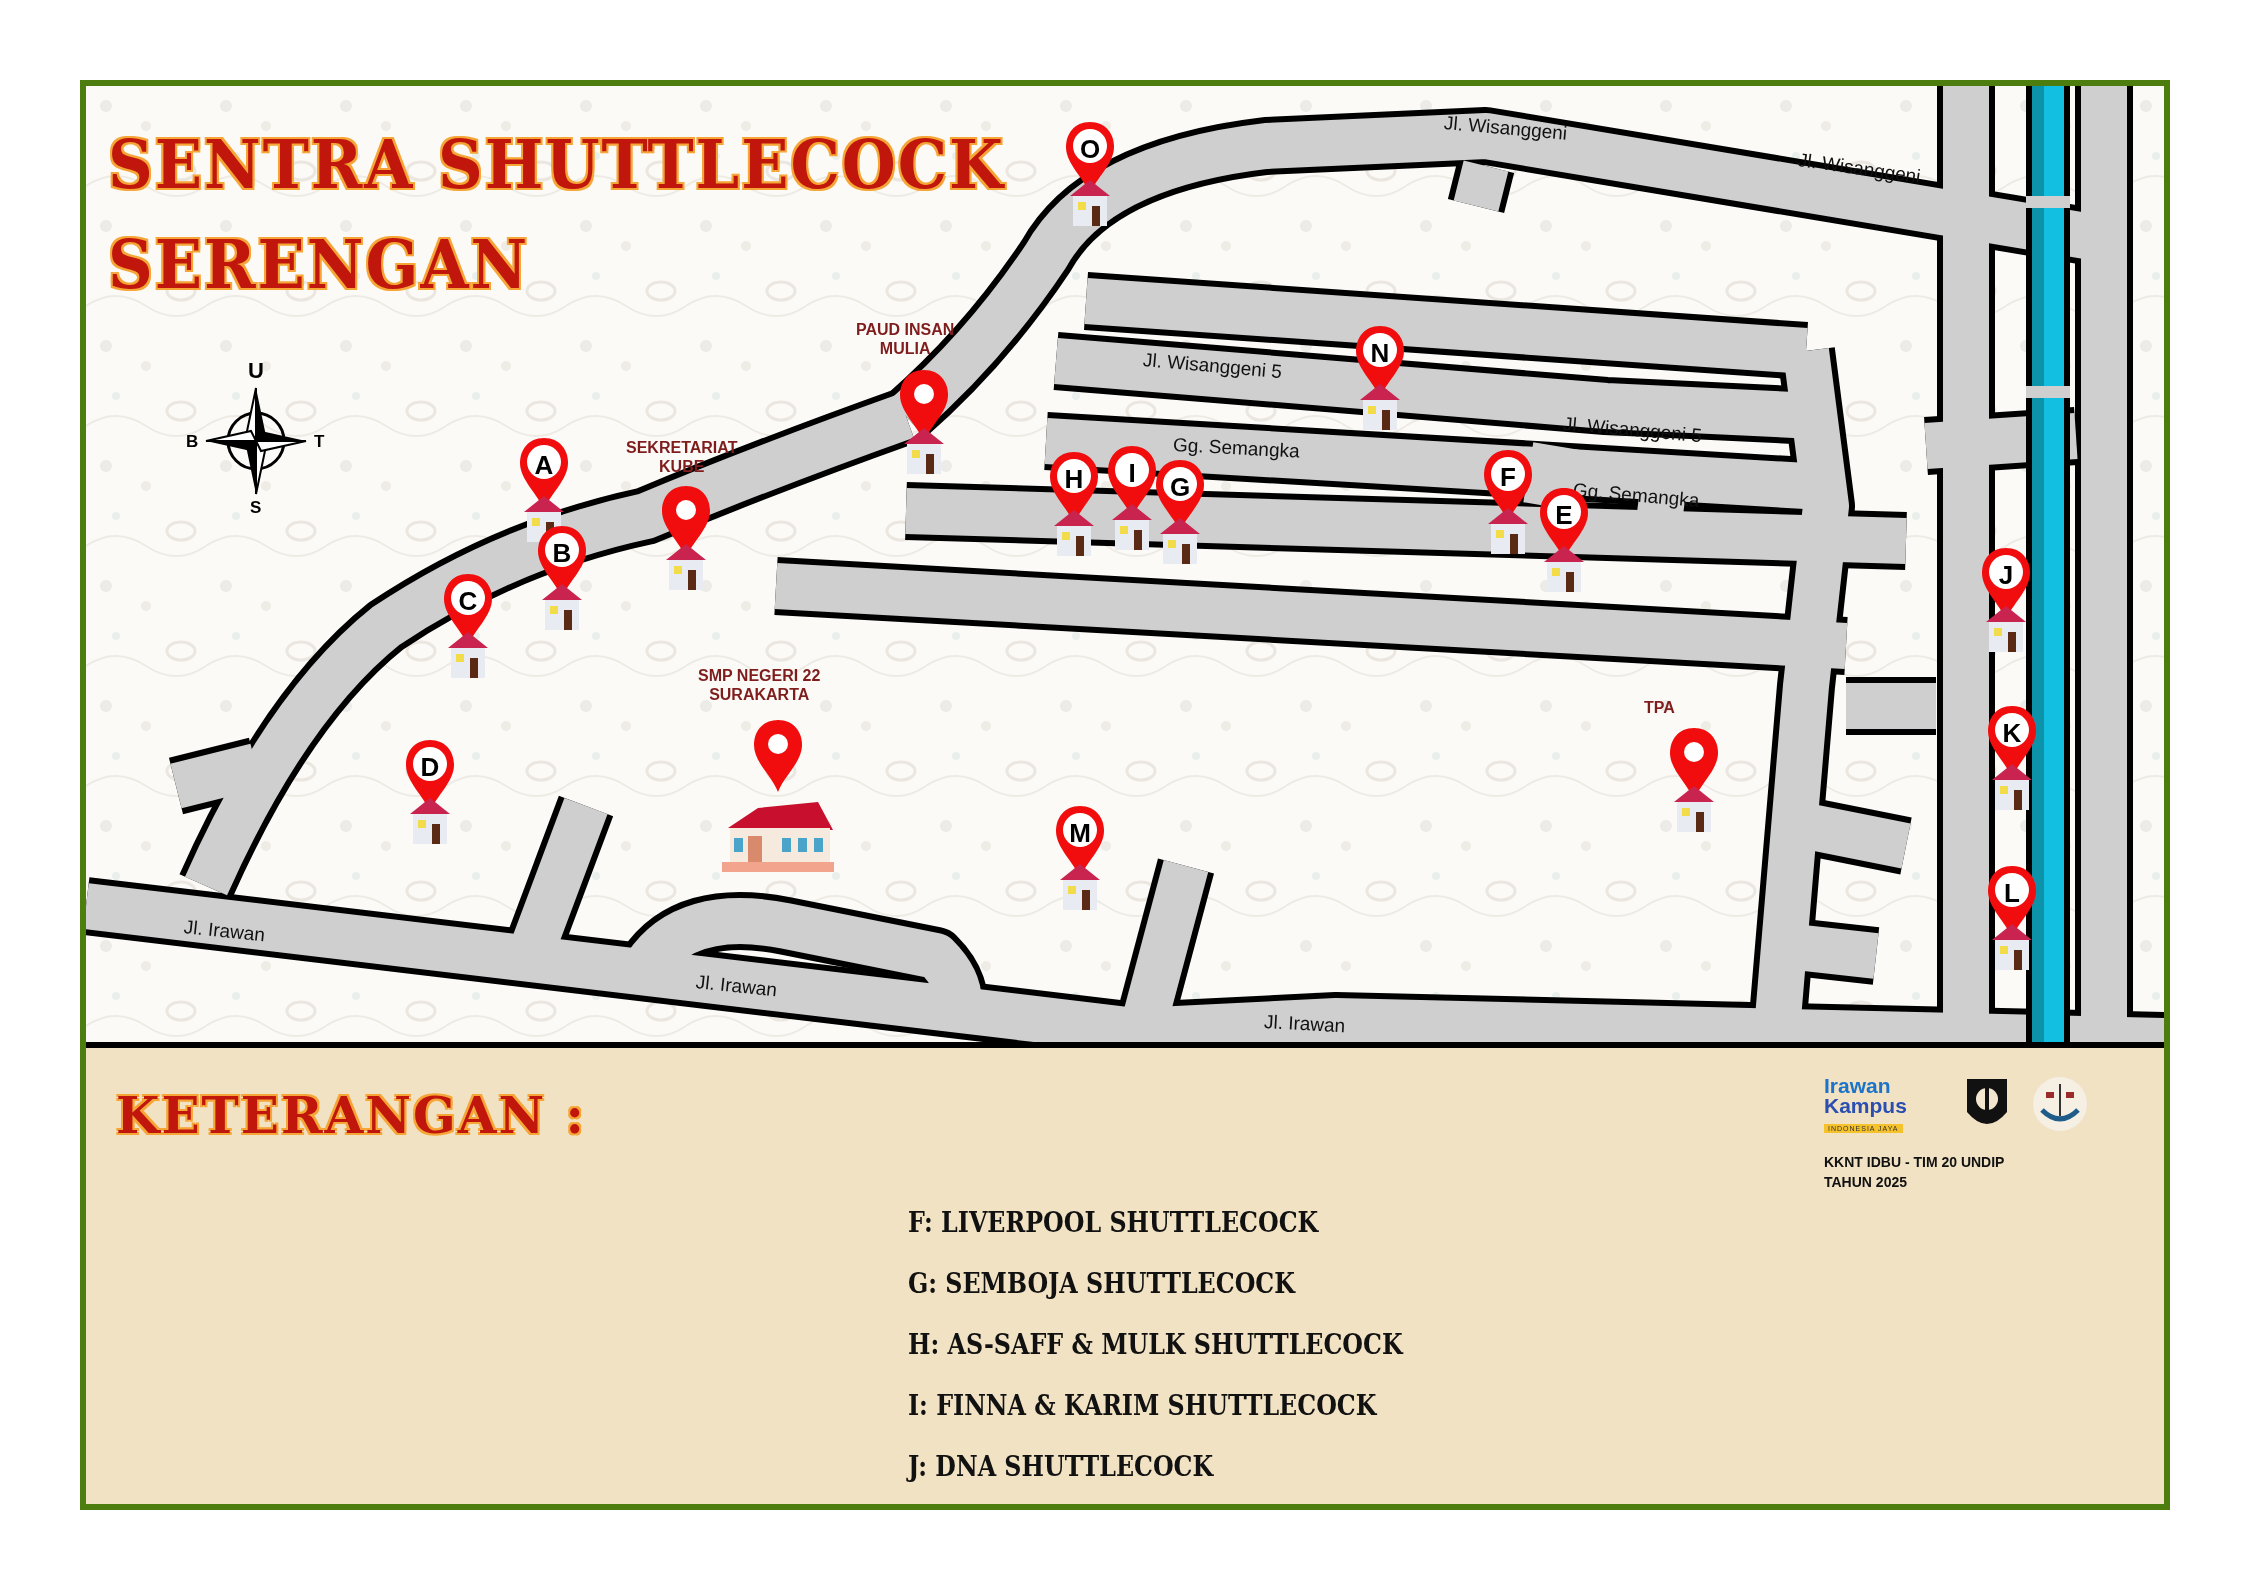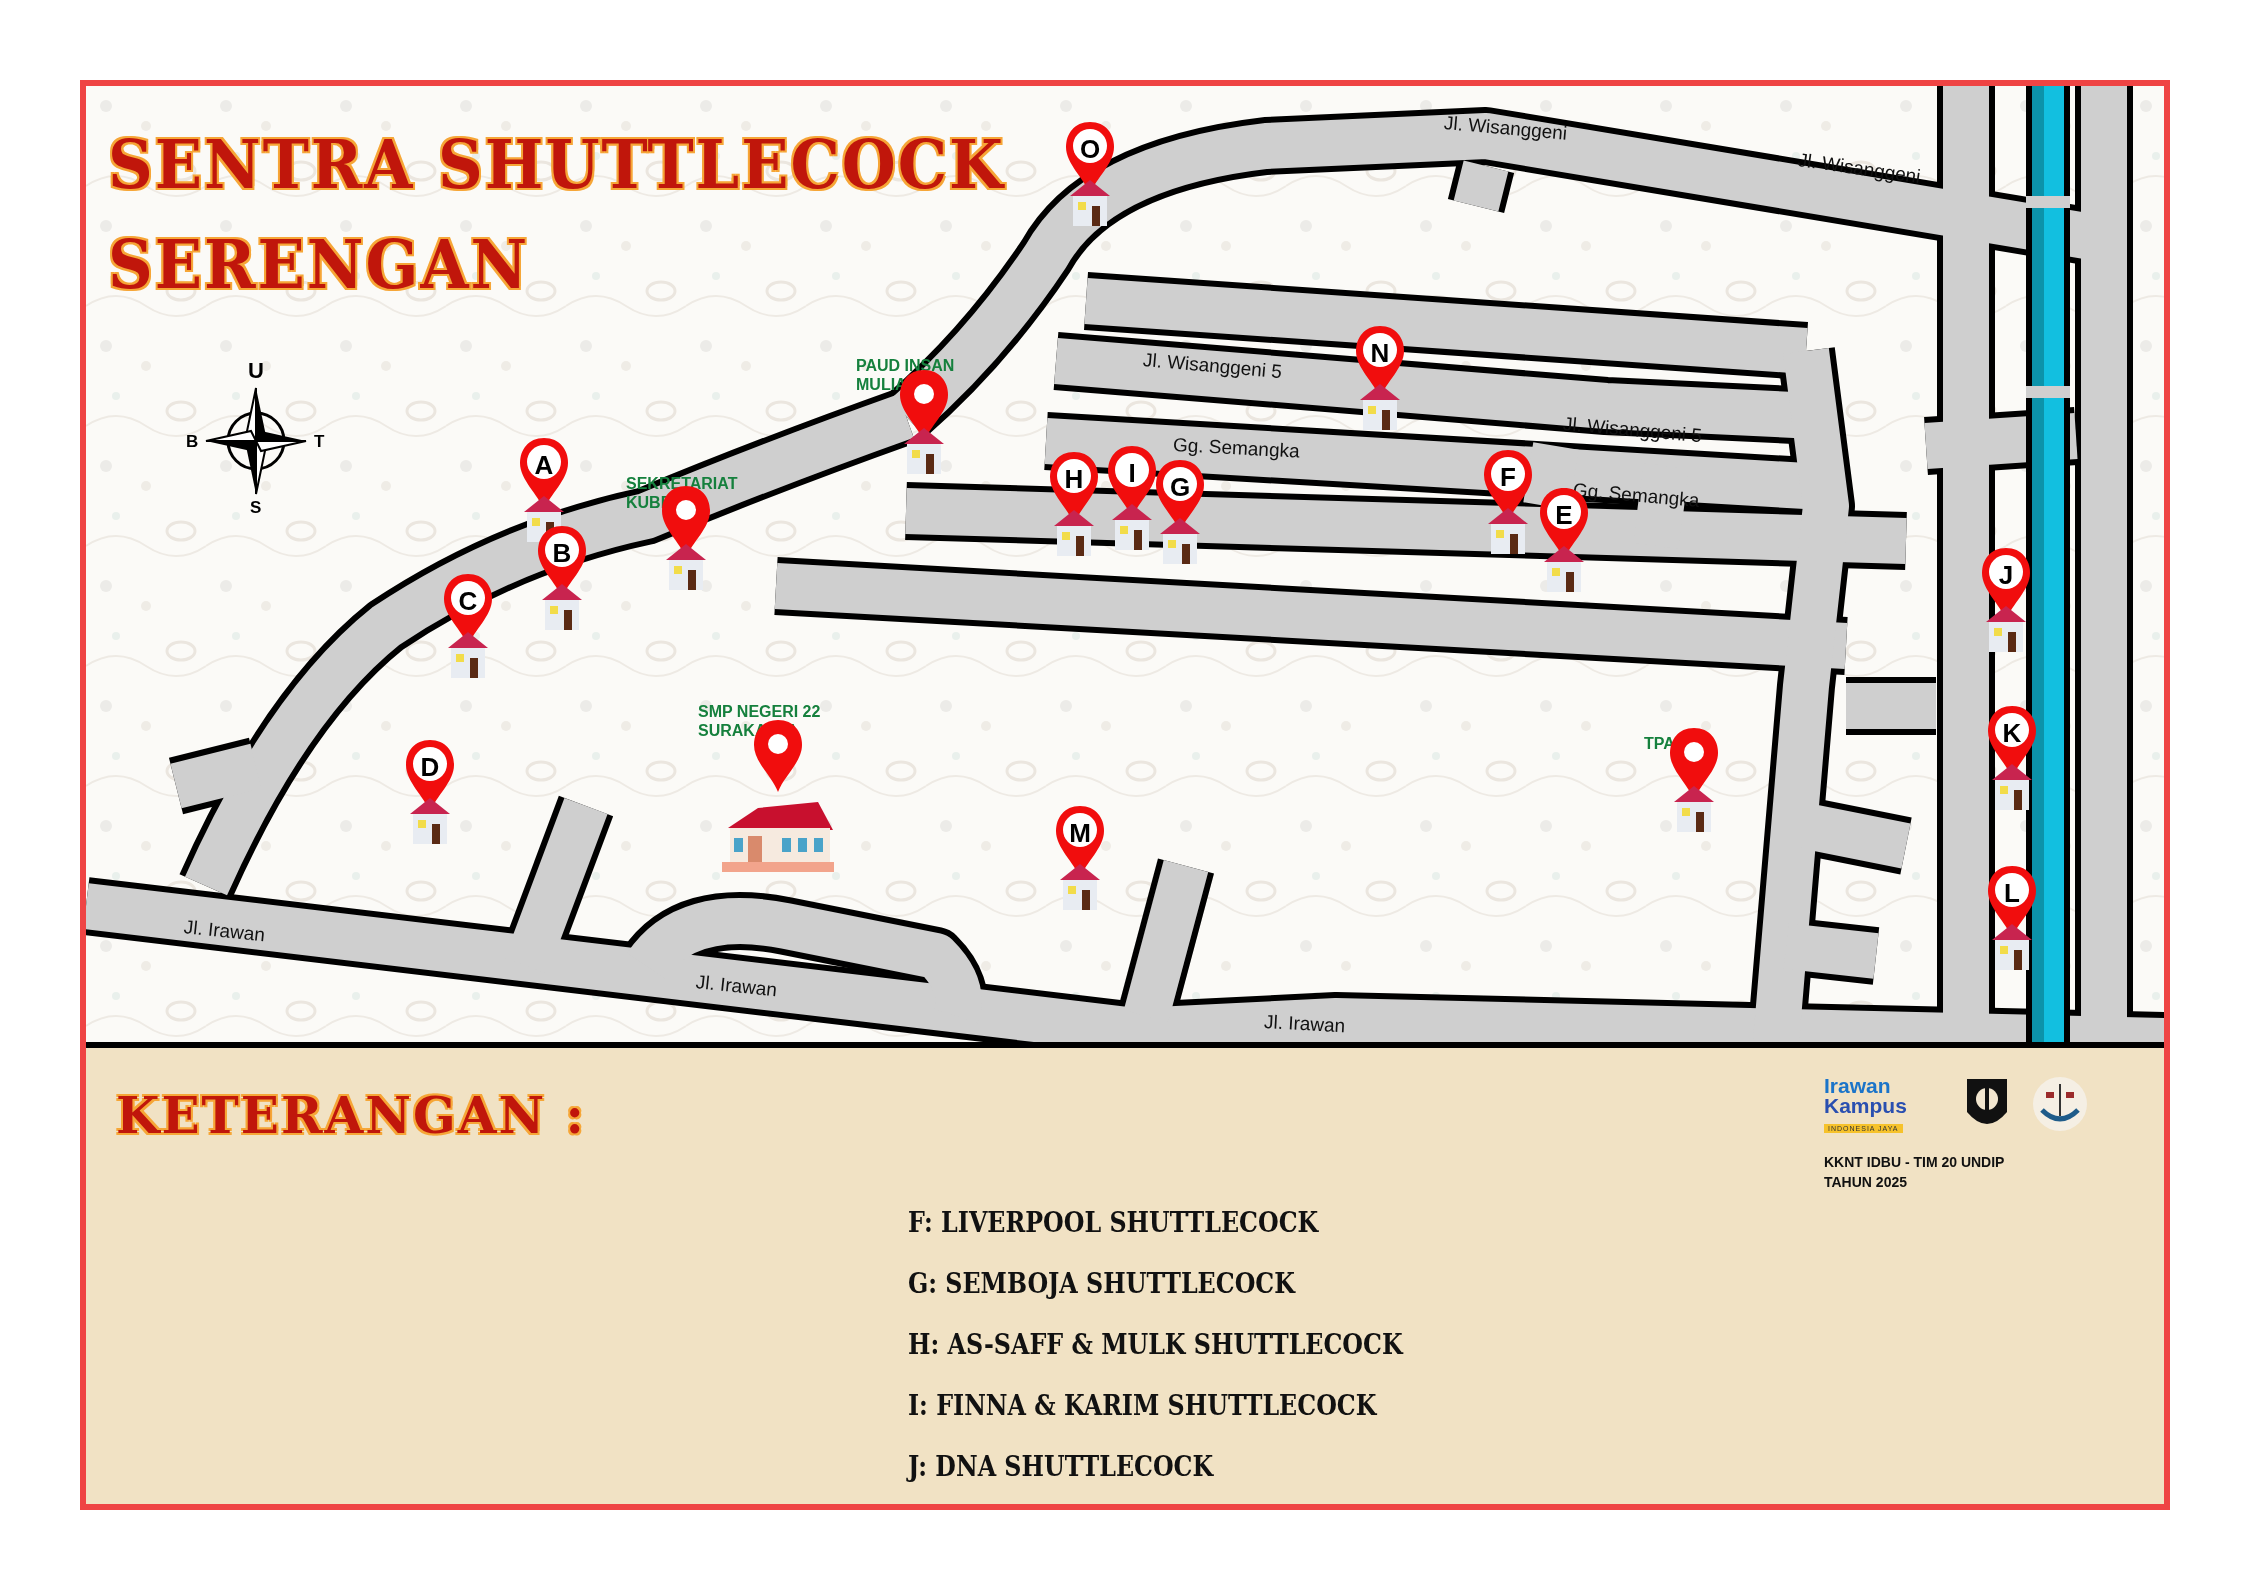--- a/index.html
+++ b/index.html
@@ -1,27 +1,27 @@
 <!DOCTYPE html>
 <html><head>
 <meta charset="utf-8">
 <style>
   html, body { margin:0; padding:0; background:#ffffff; }
   body { width:2245px; height:1587px; position:relative; overflow:hidden; font-family:"DejaVu Sans", sans-serif; }
-  #frame { position:absolute; left:80px; top:80px; width:2090px; height:1430px; border:6px solid #ef4444; box-sizing:border-box; background:#fdfcfa; }
+  #frame { position:absolute; left:80px; top:80px; width:2090px; height:1430px; border:6px solid #4d7c0f; box-sizing:border-box; background:#fdfcfa; }
   #map { position:absolute; left:0; top:0; width:2078px; height:956px; overflow:hidden; background:#fbfaf7; }
   #map-svg { position:absolute; left:0; top:0; }
   #legend { position:absolute; left:0; top:956px; width:2078px; height:462px; background:#f1e2c4; border-top:6px solid #000; box-sizing:border-box; }
   .title { position:absolute; font-family:"DejaVu Serif", serif; font-weight:bold; color:#c0160b; letter-spacing:2px;
            text-shadow: -2px -2px 0 #f6a637, 2px -2px 0 #f6a637, -2px 2px 0 #f6a637, 2px 2px 0 #f6a637; }
   .map-title-1 { left:22px; top:42px; font-size:62px; transform:scaleY(1.1); }
   .map-title-2 { left:22px; top:142px; font-size:62px; transform:scaleY(1.1); }
   .legend-title { left:30px; top:38px; font-size:50px; }
   .road-label { position:absolute; font-family:"Liberation Sans", sans-serif; font-size:19px; color:#111; white-space:nowrap; transform-origin:left center; }
-  .place-label { position:absolute; font-family:"Liberation Sans", sans-serif; font-weight:bold; font-size:16px; color:#15803d; line-height:19px; white-space:nowrap;margin-top:36px; }
+  .place-label { position:absolute; font-family:"Liberation Sans", sans-serif; font-weight:bold; font-size:16px; color:#7f1d1d; text-align:center; line-height:19px; white-space:nowrap; }
   .compass-letter { position:absolute; font-family:"Liberation Sans", sans-serif; font-weight:bold; color:#000; }
   .pin { position:absolute; width:56px; height:110px; }
   .pin-letter { position:absolute; left:0; top:14px; width:56px; text-align:center; font-family:"Liberation Sans", sans-serif; font-weight:bold; font-size:26px; color:#000; }
   .legend-col { position:absolute; top:150px; }
   .legend-item { font-family:"DejaVu Serif", serif; font-weight:bold; font-size:27px; color:#111; height:61px; line-height:61px; white-space:nowrap; transform:scaleX(0.88); transform-origin:left center; }
   #logos { position:absolute; right:40px; top:22px; width:300px; height:130px; }
   .logo-caption { position:absolute; left:0; width:300px; font-family:"Liberation Sans", sans-serif; font-weight:bold; font-size:14px; color:#111; }
 </style>
 </head>
 <body>

